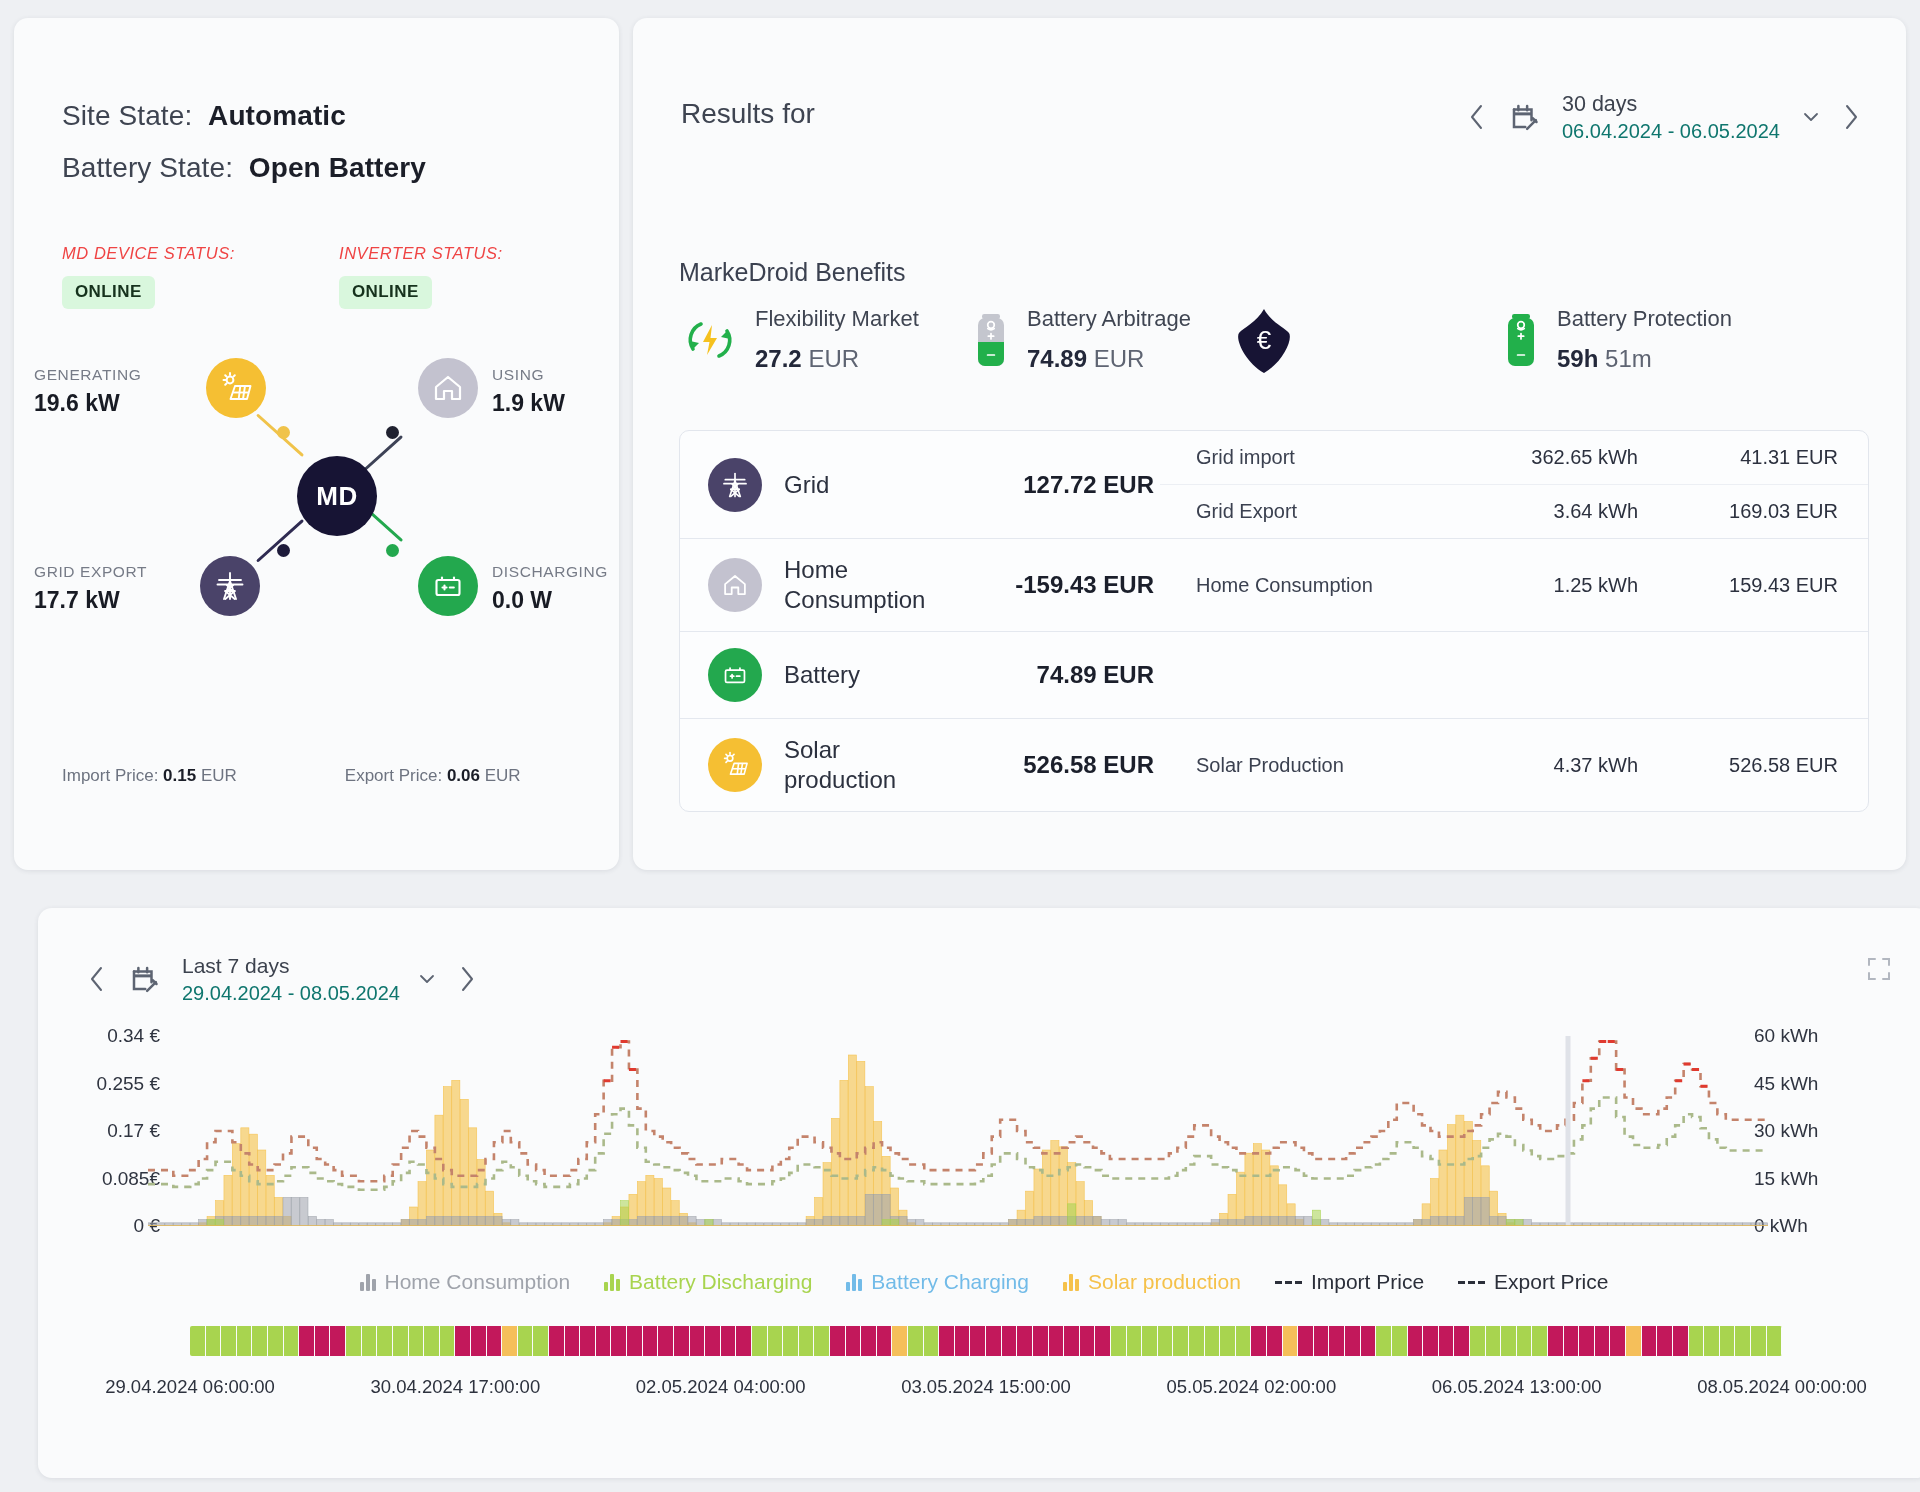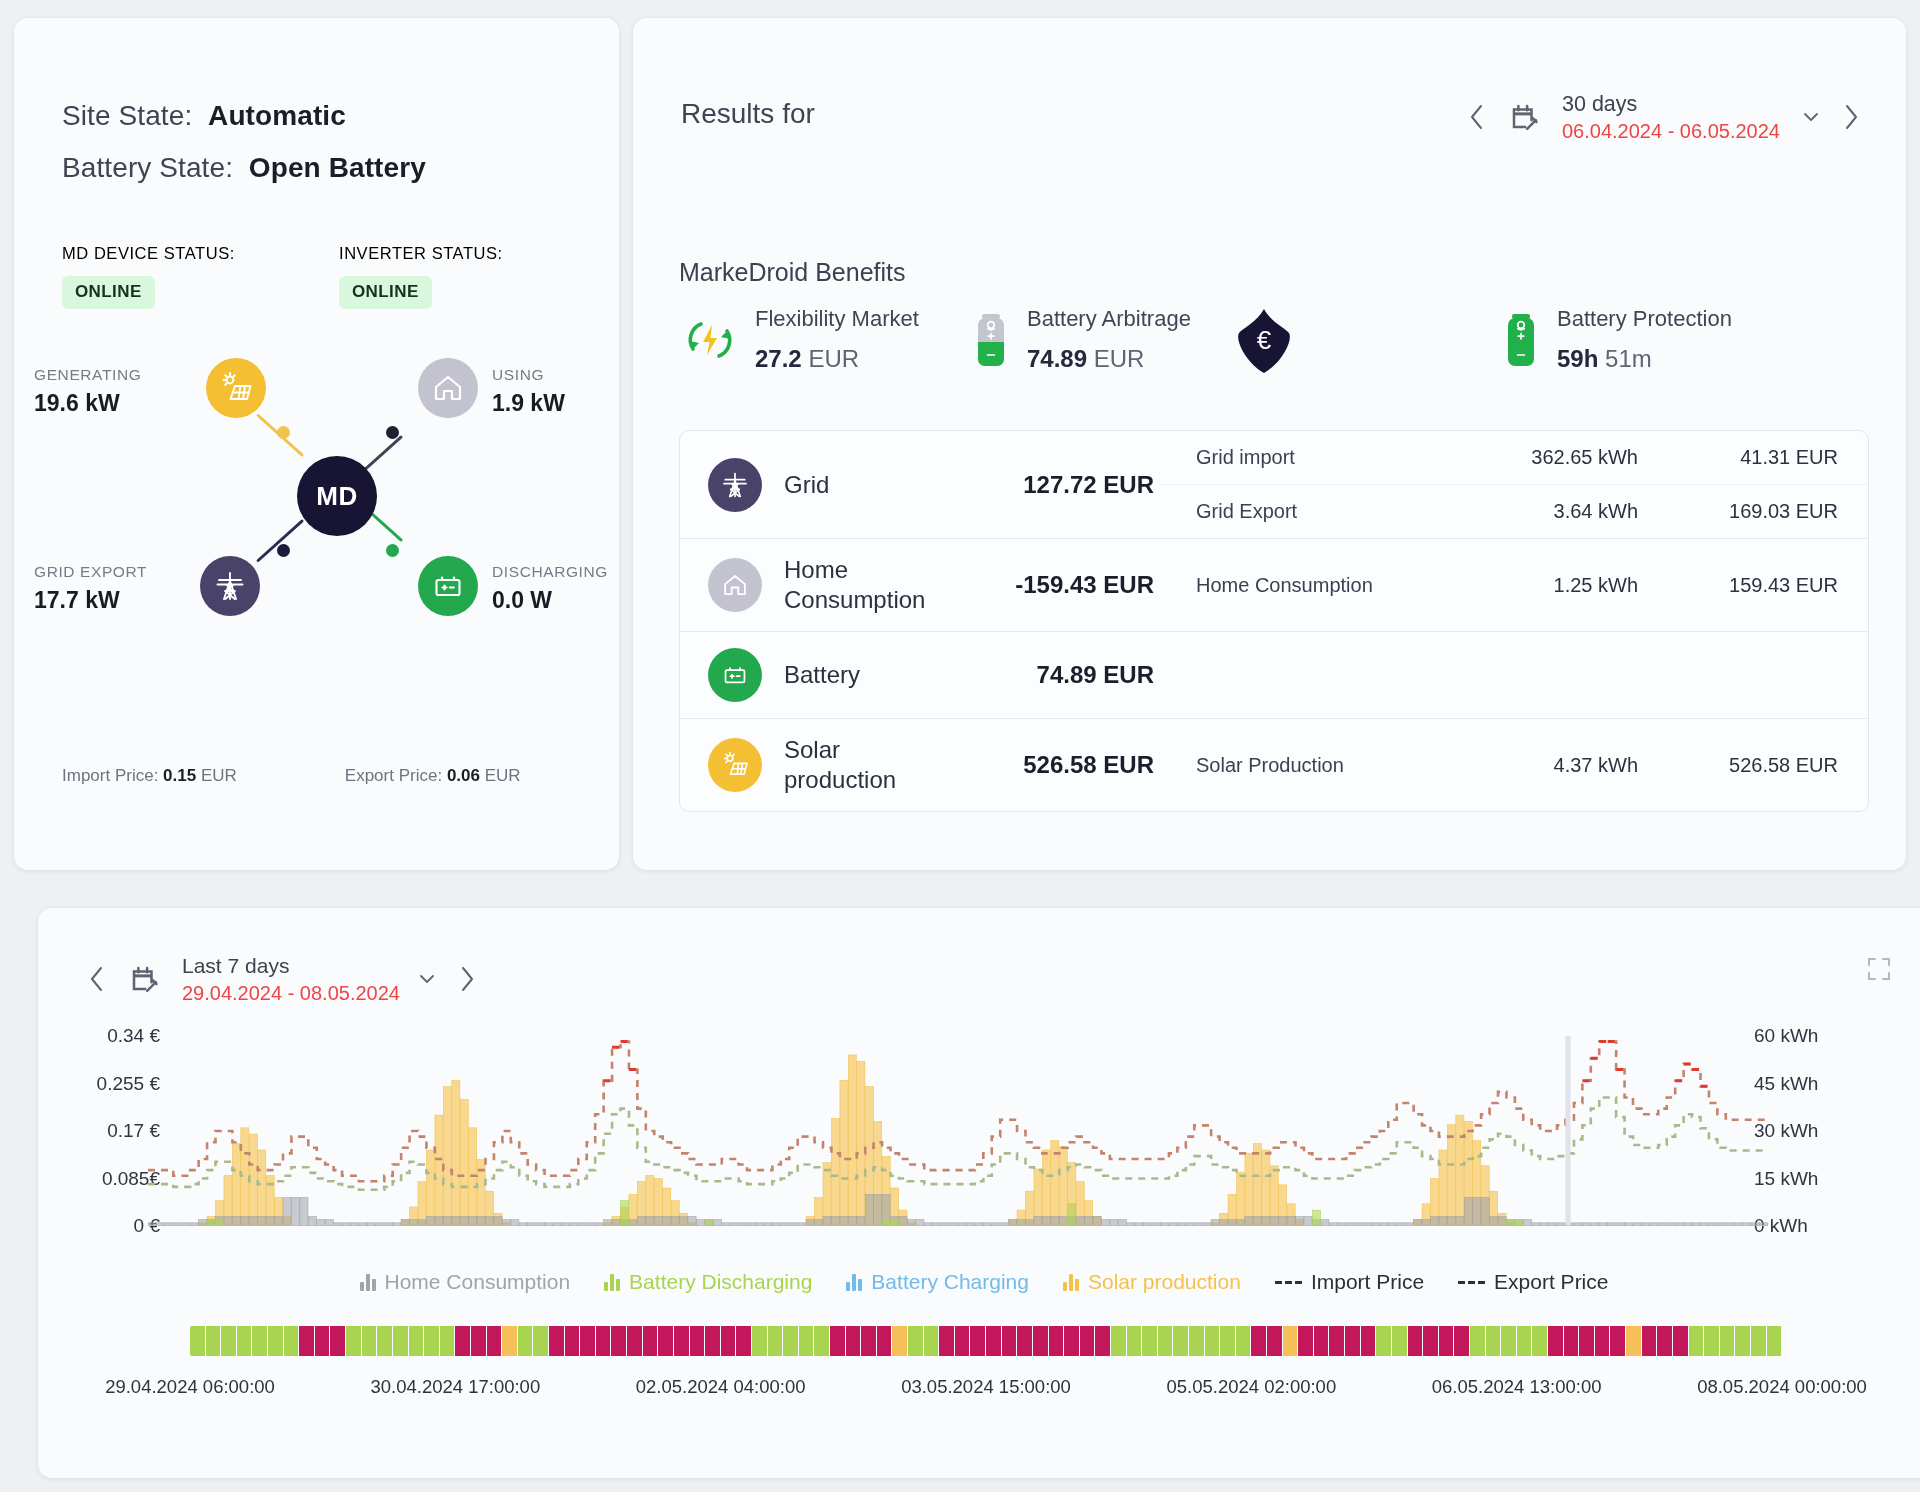--- a/index.html
+++ b/index.html
@@ -26,22 +26,22 @@
   
   .state-line { font-size: 28px; color: #3e4451; letter-spacing: .1px; }
   .state-line b { font-weight: bold; color: #1b1e28; }
   #state-1 { position: absolute; left: 48px; top: 82px; }
   #state-2 { position: absolute; left: 48px; top: 134px; }
 
   .status-block { position: absolute; }
   #md-status     { left: 48px;  top: 226px; }
   #inv-status    { left: 325px; top: 226px; }
   .status-label {
-    font-size: 16.5px; color: #000000; letter-spacing: .55px;
-    text-transform: uppercase; margin-bottom: 13px; white-space: nowrap;
+    font-size: 16.5px; color: #ef4444; letter-spacing: .55px;
+    text-transform: uppercase; margin-bottom: 13px; white-space: nowrap; font-style: italic;
   }
   .status-pill {
     display: inline-block; background: #d9f7dd; color: #16321d;
     font-size: 17px; font-weight: bold; letter-spacing: .4px;
     padding: 6px 13px 7px; border-radius: 6px;
   }
 
   
   #flow { position: absolute; left: 20px; top: 340px; width: 565px; height: 300px; }
   .node {
@@ -77,21 +77,21 @@
   
   #results-title { position: absolute; left: 48px; top: 80px; font-size: 28px; color: #3e4451; }
   #date-ctl { position: absolute; right: 32px; top: 72px; display: flex; align-items: center; gap: 0px; }
   .arrow-btn {
     width: 46px; height: 52px; display: flex; align-items: center; justify-content: center;
     color: #5d6472; cursor: pointer;
   }
   .cal-icon { width: 48px; display: flex; align-items: center; justify-content: center; color: #5d6472; }
   .date-text { padding: 0 10px 0 14px; min-width: 246px; }
   .date-text .dt-1 { font-size: 21.5px; color: #3c424e; line-height: 1.32; }
-  .date-text .dt-2 { font-size: 20px; color: #ef4444; line-height: 1.32; }
+  .date-text .dt-2 { font-size: 20px; color: #0f766e; line-height: 1.32; }
   .chev { width: 34px; display: flex; align-items: center; justify-content: center; color: #5d6472; cursor: pointer; }
 
   #benefits-title { position: absolute; left: 46px; top: 240px; font-size: 25px; color: #3b4150; }
   #benefits { position: absolute; left: 46px; top: 288px; width: 1190px; display: flex; align-items: flex-start; }
   .benefit { display: flex; align-items: center; gap: 14px; }
   #benefits .benefit:nth-child(1) { width: 290px; }
   #benefits .benefit:nth-child(2) { width: 262px; }
   #benefits .benefit:nth-child(3) { width: 268px; }
   #benefits .benefit:nth-child(4) { width: 300px; }
   .benefit .b-ico { flex: 0 0 auto; display: flex; align-items: center; justify-content: center; }

